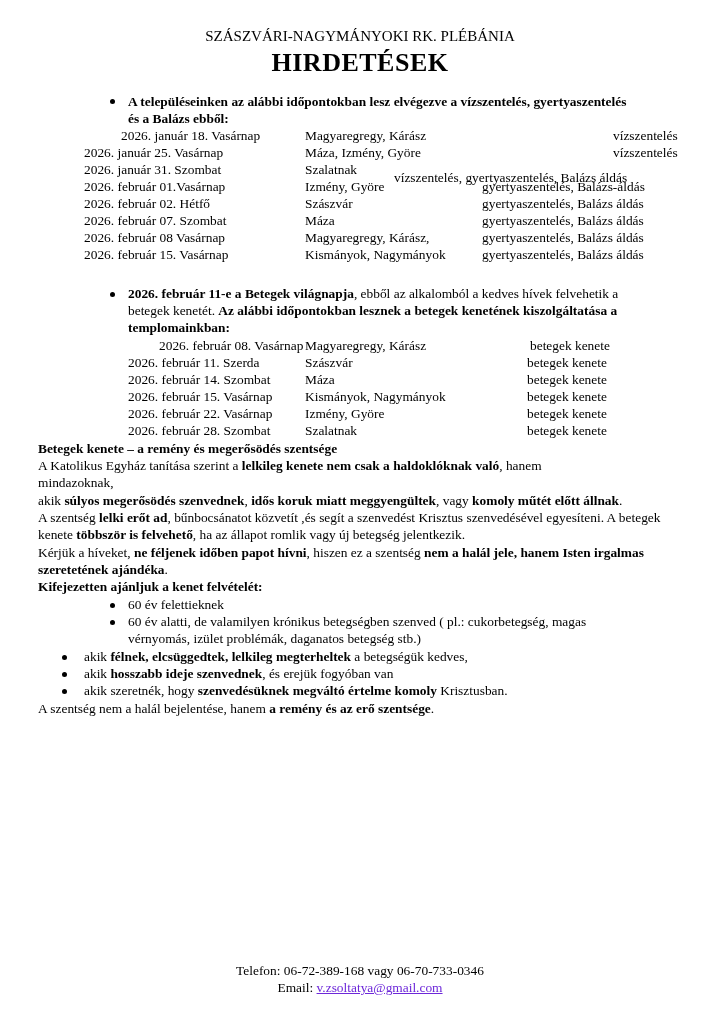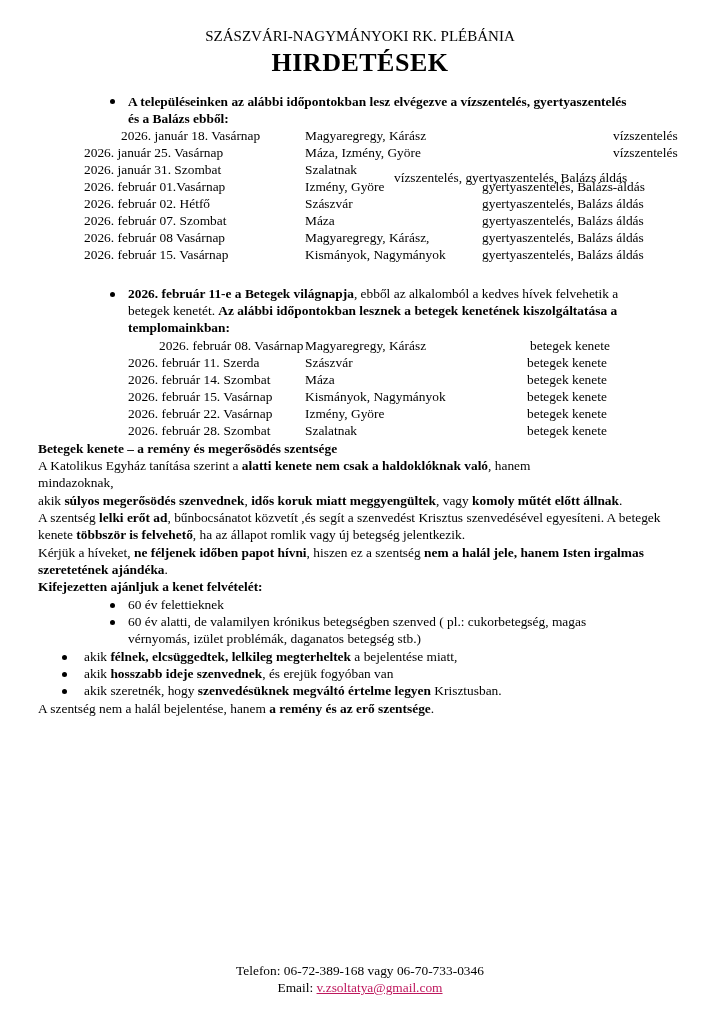--- a/index.html
+++ b/index.html
@@ -7,21 +7,21 @@
          font-family:"Liberation Serif","DejaVu Serif",serif; color:#000; font-size:13.4px; }
   .abs { position:absolute; white-space:nowrap; line-height:17px; }
   .b { font-weight:bold; }
   .center { left:0; width:720px; text-align:center; }
   .parish { top:28px; font-size:15px; }
   .title { top:47px; font-size:26px; font-weight:bold; line-height:32px; letter-spacing:0.5px; }
   .bullet { position:absolute; width:5px; height:5px; border-radius:50%; background:#000; }
   .row { position:absolute; height:17px; }
   .row span { position:absolute; white-space:nowrap; top:0; line-height:17px; }
   .para { position:absolute; left:38px; width:650px; line-height:17.4px; white-space:normal; }
-  a.mail { color:#be185d; text-decoration:underline; }
+  a.mail { color:#6d28d9; text-decoration:underline; }
 </style>
 </head>
 <body>
 
 <div>
 
   <div class="abs center parish">SZÁSZVÁRI-NAGYMÁNYOKI RK. PLÉBÁNIA</div>
   <div class="abs center title">HIRDETÉSEK</div>
 
   <div>
@@ -111,50 +111,50 @@
           <span style="left: 128px;">2026. február 28. Szombat</span>
           <span style="left: 305px;">Szalatnak</span>
           <span style="left: 527px;">betegek kenete</span>
         </div>
       </div>
   </div>
 
   <div>
     <div class="abs b" style="left:38px;top:440px;font-family:Liberation Serif, serif;">Betegek kenete – a remény és megerősödés szentsége</div>
     <div class="para" style="top:457px;">
-      <span>A Katolikus Egyház tanítása szerint a </span><b>alatti kenete nem csak a haldoklóknak való</b><span>, hanem</span><br>
+      <span>A Katolikus Egyház tanítása szerint a </span><b>lelkileg kenete nem csak a haldoklóknak való</b><span>, hanem</span><br>
       <span>mindazoknak,</span>
     </div>
     <div class="para" style="top:492px;">
       <span>akik </span><b>súlyos megerősödés szenvednek</b><span>, </span><b>idős koruk miatt meggyengültek</b><span>, vagy </span><b>komoly műtét előtt állnak</b><span>.</span>
     </div>
     <div class="para" style="top:509px;">
       <span>A szentség </span><b>lelki erőt ad</b><span>, bűnbocsánatot közvetít ,és segít a szenvedést Krisztus szenvedésével egyesíteni. A betegek kenete </span><b>többször is felvehető</b><span>, ha az állapot romlik vagy új betegség jelentkezik.</span>
     </div>
     <div class="para" style="top:544px;">
       <span>Kérjük a híveket, </span><b>ne féljenek időben papot hívni</b><span>, hiszen ez a szentség </span><b>nem a halál jele, hanem Isten irgalmas szeretetének ajándéka</b><span>.</span>
     </div>
     <div class="abs b" style="left:38px;top:578px;">Kifejezetten ajánljuk a kenet felvételét:</div>
 
     <div class="bullet" style="left:110px;top:603px;"></div>
     <div class="abs" style="left:128px;top:596px;">60 év felettieknek</div>
     <div class="bullet" style="left:110px;top:620px;"></div>
     <div class="para" style="left:128px;width:520px;top:613px;">60 év alatti, de valamilyen krónikus betegségben szenved ( pl.: cukorbetegség, magas vérnyomás, izület problémák, daganatos betegség stb.)</div>
 
     <div class="bullet" style="left:62px;top:655px;"></div>
     <div class="abs" style="left:84px;top:648px;">
-      <span>akik </span><b>félnek, elcsüggedtek, lelkileg megterheltek</b><span> a bejelentése miatt,</span>
+      <span>akik </span><b>félnek, elcsüggedtek, lelkileg megterheltek</b><span> a betegségük kedves,</span>
     </div>
     <div class="bullet" style="left:62px;top:672px;"></div>
     <div class="abs" style="left:84px;top:665px;">
       <span>akik </span><b>hosszabb ideje szenvednek</b><span>, és erejük fogyóban van</span>
     </div>
     <div class="bullet" style="left:62px;top:689px;"></div>
     <div class="abs" style="left:84px;top:682px;">
-      <span>akik szeretnék, hogy </span><b>szenvedésüknek megváltó értelme legyen</b><span> Krisztusban.</span>
+      <span>akik szeretnék, hogy </span><b>szenvedésüknek megváltó értelme komoly</b><span> Krisztusban.</span>
     </div>
 
     <div class="abs" style="left:38px;top:700px;">
       <span>A szentség nem a halál bejelentése, hanem </span><b>a remény és az erő szentsége</b><span>.</span>
     </div>
   </div>
 
   <div>
     <div class="abs center" style="top:962px;">Telefon: 06-72-389-168 vagy 06-70-733-0346</div>
     <div class="abs center" style="top:979px;">

